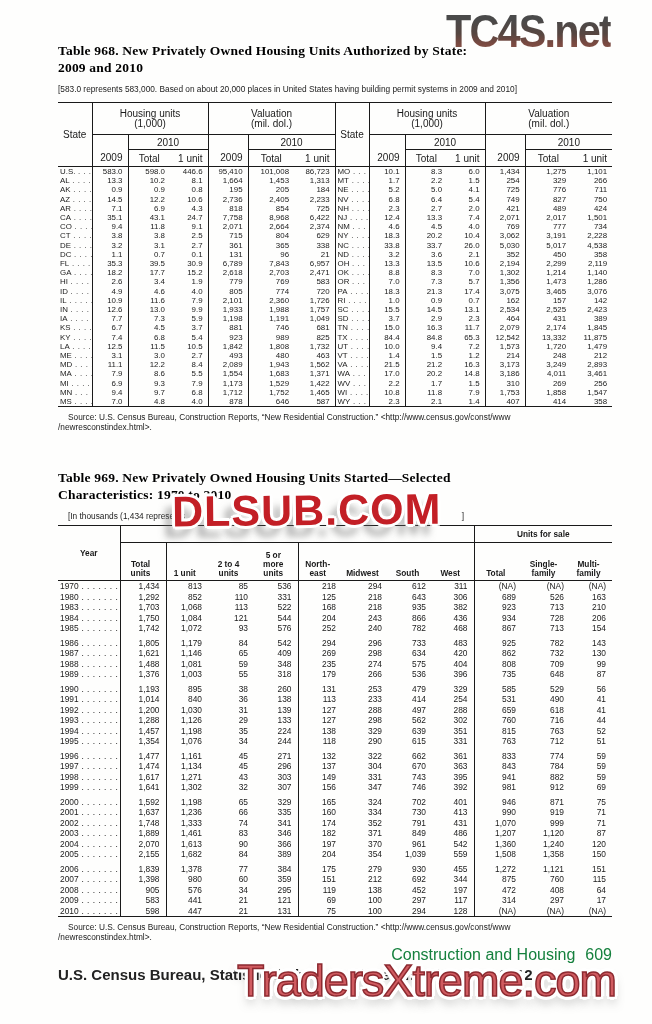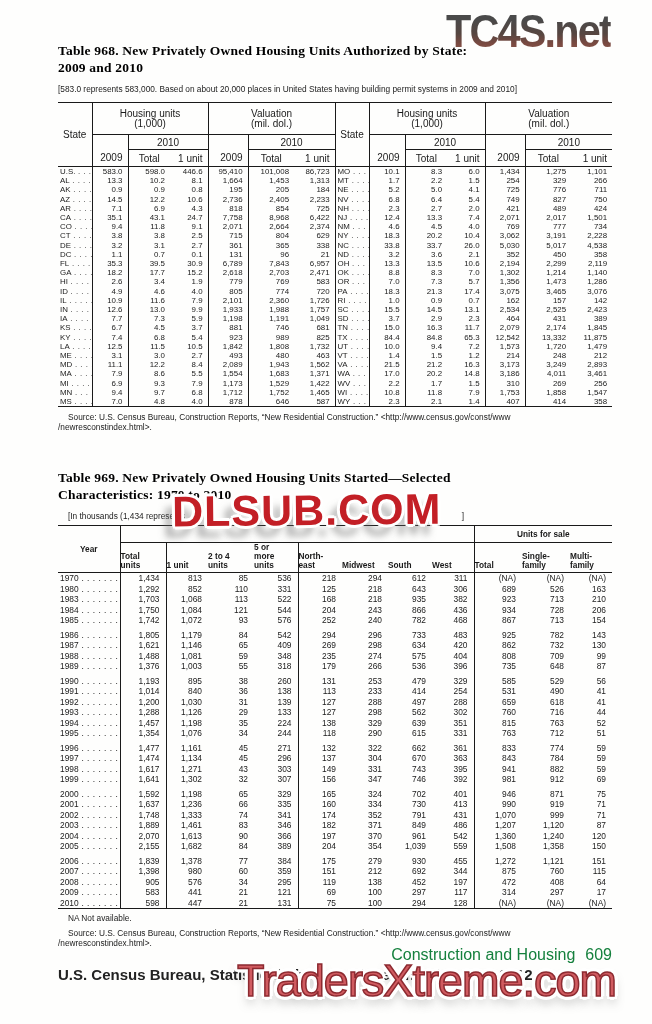--- a/index.html
+++ b/index.html
@@ -45,22 +45,22 @@
   #t968 td.st, #t969 td.yr { padding:0 0 0 2px; overflow:hidden; white-space:nowrap; }
   td.num { text-align:right; }
   .bold { font-weight:normal; }
   .dots::after { content:" . . . . . . . . . . . . . . . . . . ."; letter-spacing:.5px; }
   
   #t969 th { font-size:8.3px;font-weight:bold; }
   .hr969a { height:17px; } .hr969b { height:30px; }
   .yr-h { text-align:center; vertical-align:middle; }
   .spanner { border-bottom:1px solid #1a1a1a; }
   .ufs { border-bottom:1px solid #1a1a1a; text-align:center; vertical-align:middle; }
-  .h2 { white-space:pre-line; text-align:left; vertical-align:bottom;
-        padding:0 5px 2px 0; line-height:9px; }
+  .h2 { white-space:pre-line; text-align:center; vertical-align:bottom;
+        padding:8px 5px 2px 0; line-height:9px; }
   
   #t969 tbody td { height:10.5px; line-height:10.5px; font-size:8.4px; padding:0 6px 0 0; }
   #t969 tr.gap td { height:4px; line-height:0; font-size:0; padding:0; }
   
   #footer-right { position:absolute; top:946px; right:40px; font-size:16px; color:#15803d; }
   #footer-right .pg { margin-left:10px; }
   #footer-left { position:absolute; top:966px; left:58px; font-size:15px; color:#222;font-weight:bold; }
   
   .wm { position:absolute; z-index:9; white-space:nowrap; }
   #wm-top {
@@ -1121,21 +1121,20 @@
           <td class="num bb">100</td>
           <td class="num bb">294</td>
           <td class="num br bb">128</td>
           <td class="num bb">(NA)</td>
           <td class="num bb">(NA)</td>
           <td class="num bb">(NA)</td>
         </tr>
       </tbody>
   </table>
 
-  <div class="na-note">NA Not available.</div>
   <div class="source">Source: U.S. Census Bureau, Construction Reports, “New Residential Construction.” &lt;http://www.census.gov/const/www
 /newresconstindex.html&gt;.</div>
 </div>
 
 <div id="footer-right">
   <span>Construction and Housing</span><span class="pg">609</span>
 </div>
 <div id="footer-left">U.S. Census Bureau, Statistical Abstract of the United States: 2012</div>
 
 </body></html>

